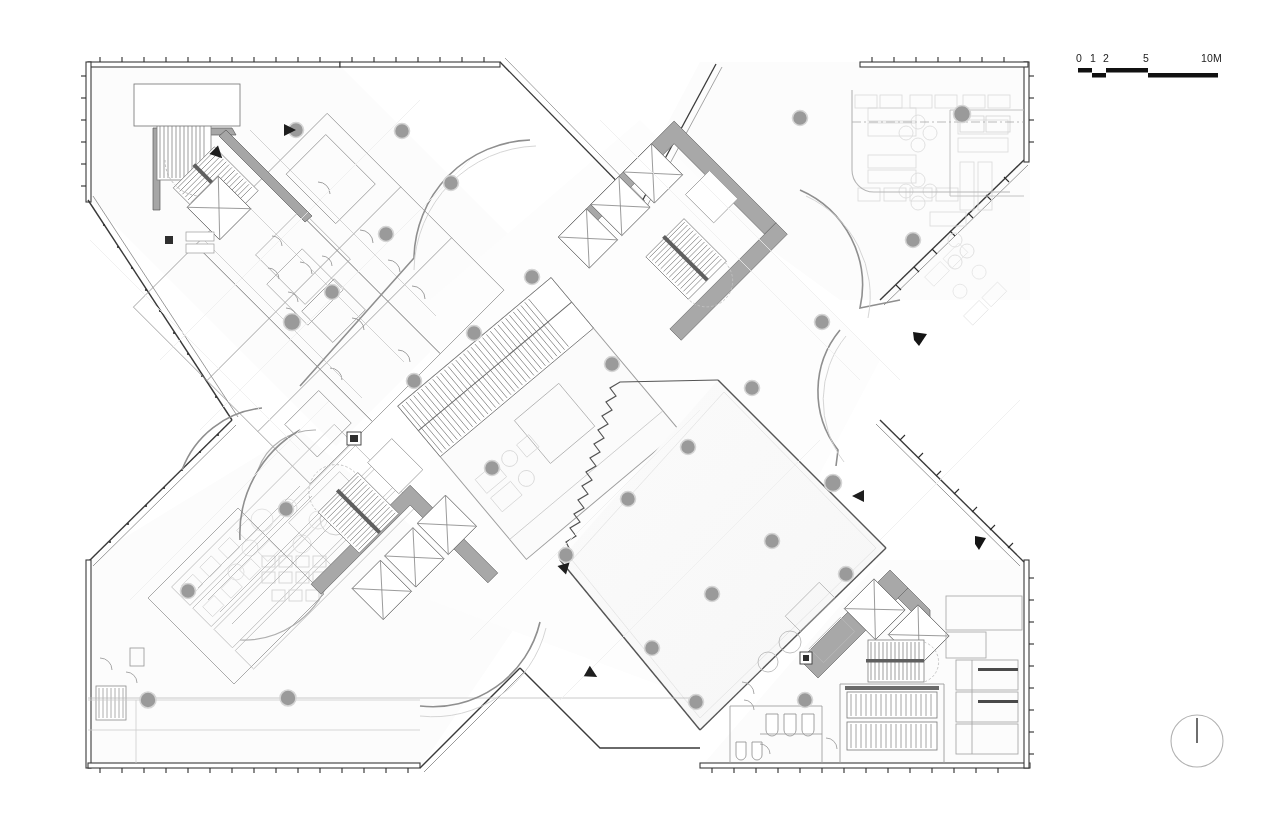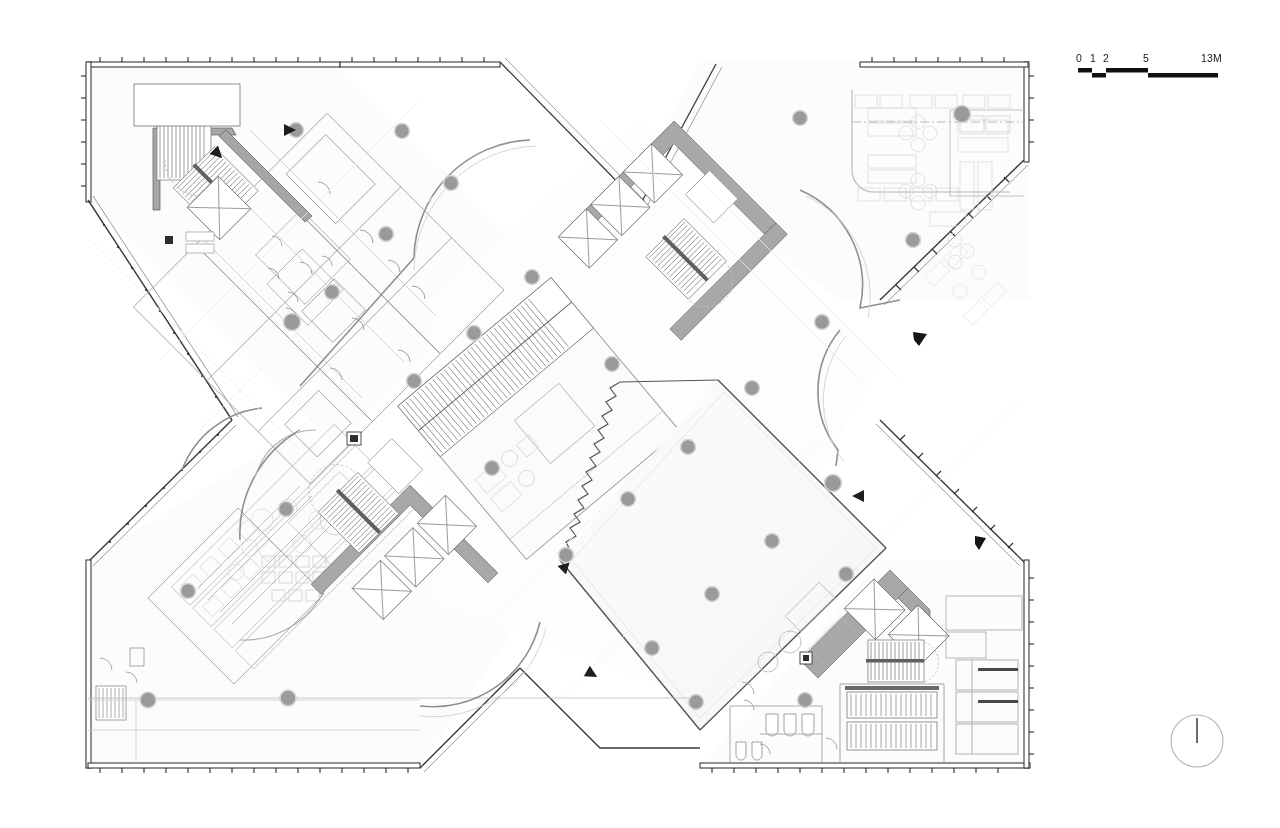--- a/index.html
+++ b/index.html
@@ -990,21 +990,21 @@
     </g>
 
   </svg>
 
   <div class="scalebar-wrap">
     <div class="scale-labels">
       <span class="sl-0">0</span>
       <span class="sl-1">1</span>
       <span class="sl-2">2</span>
       <span class="sl-5">5</span>
-      <span class="sl-10">13M</span>
+      <span class="sl-10">10M</span>
     </div>
     <svg class="scale-rule" viewBox="0 0 180 14" xmlns="http://www.w3.org/2000/svg">
 
       <rect x="8" y="1" width="14" height="4.5" fill="#111111"></rect>
 
       <rect x="22" y="6" width="14" height="4.5" fill="#111111"></rect>
 
       <rect x="36" y="1" width="42" height="4.5" fill="#111111"></rect>
 
       <rect x="78" y="6" width="70" height="4.5" fill="#111111"></rect>

